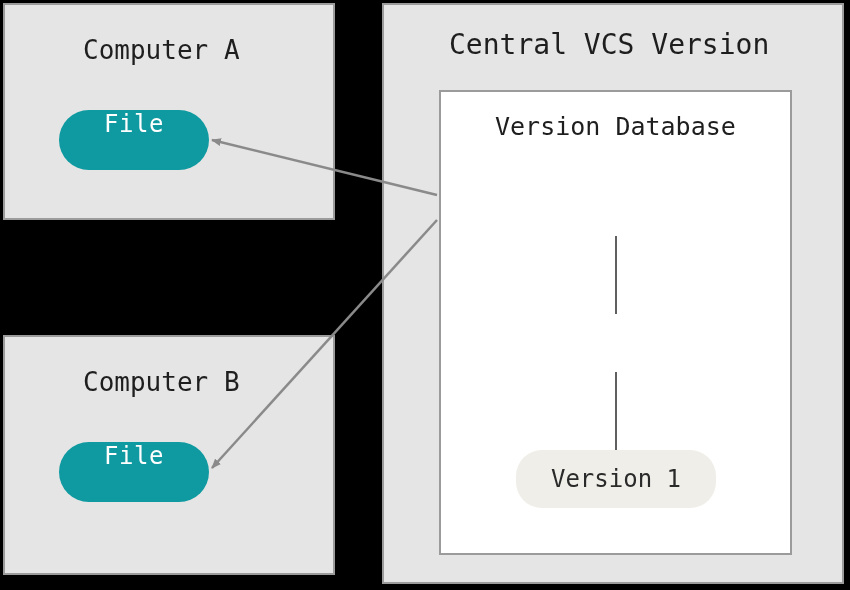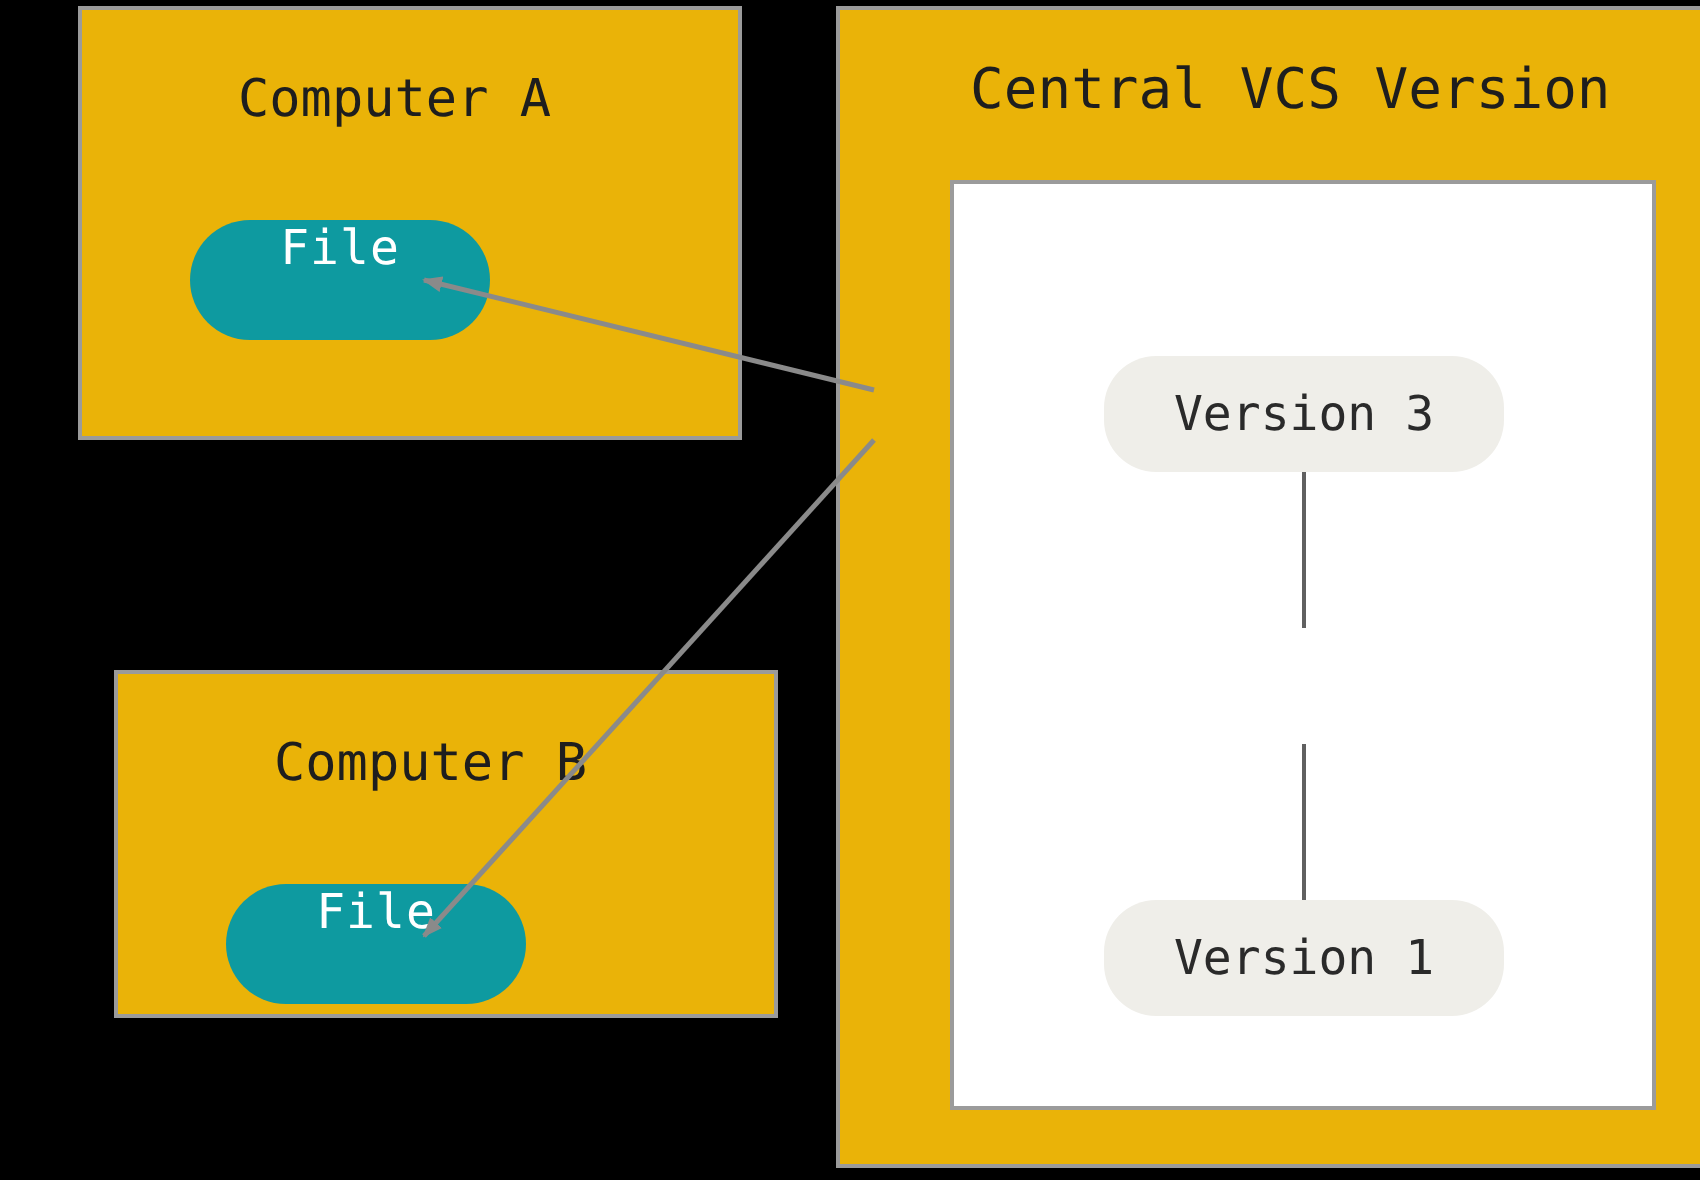--- a/index.html
+++ b/index.html
@@ -10,24 +10,23 @@
     background: #000;
     font-family: "DejaVu Sans Mono", "Menlo", "Consolas", monospace;
   }
   .stage {
     position: relative;
     width: 850px;
     height: 590px;
   }
   .panel {
     position: absolute;
-    background: #eab308;
+    background: #e5e5e5;
     border: 2px solid #9b9b9b;
     box-sizing: border-box;
-    margin-left: 36px;
   }
   .panel-title {
     position: absolute;
     font-size: 26px;
     color: #1e1e1e;
     white-space: nowrap;
   }
   .file-pill {
     position: absolute;
     background: #0e9aa0;
@@ -80,35 +79,33 @@
 
 <div class="stage">
 
   <div class="panel" style="left:3px; top:3px; width:332px; height:217px;">
     <div class="panel-title" style="left:78px; top:30px;">Computer A</div>
     <div class="file-pill" style="left:54px; top:105px; width:150px; height:60px;">
       <span>File</span>
     </div>
   </div>
 
-  <div class="panel" style="left:21px; top:335px; width:332px; height:174px;padding-left:22px;">
+  <div class="panel" style="left:3px; top:335px; width:332px; height:240px;padding-left:22px;">
     <div class="panel-title" style="left:78px; top:30px;">Computer B</div>
     <div class="file-pill" style="left:54px; top:105px; width:150px; height:60px;">
       <span>File</span>
     </div>
   </div>
 
   <div class="panel" style="left:382px; top:3px; width:462px; height:581px;">
     <div class="panel-title" style="left:65px; top:23px; font-size:28px;">Central VCS Version</div>
 
     <div class="db-box" style="left:55px; top:85px; width:353px; height:465px;">
+      <div class="db-title" style="left:54px; top:20px;">Version Database</div>
 
-      <div class="ver-pill" style="left:75px; top:86px; width:200px; height:58px;">
-        <span>Version 3</span>
-      </div>
       <div class="vline" style="left:174px; top:144px; height:78px;"></div>
 
       <div class="vline" style="left:174px; top:280px; height:78px;"></div>
 
       <div class="ver-pill" style="left:75px; top:358px; width:200px; height:58px;">
         <span>Version 1</span>
       </div>
     </div>
   </div>
 

